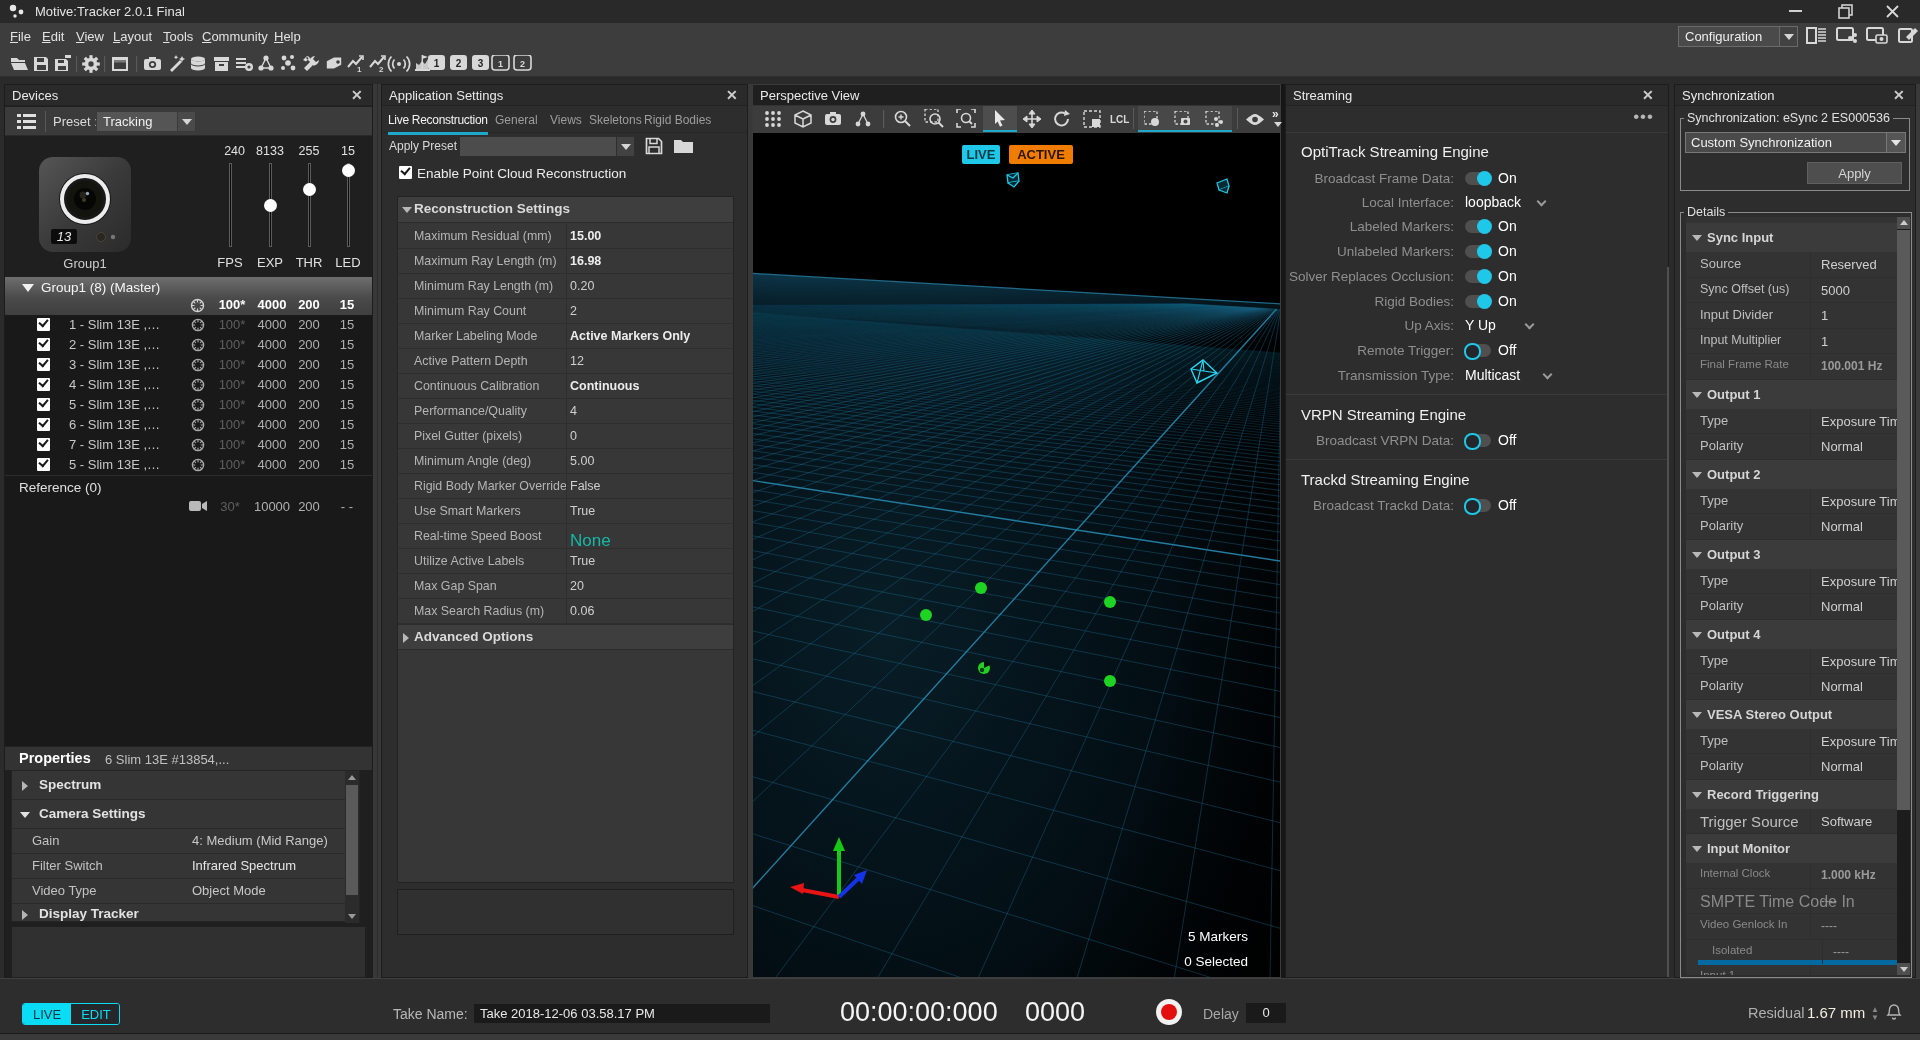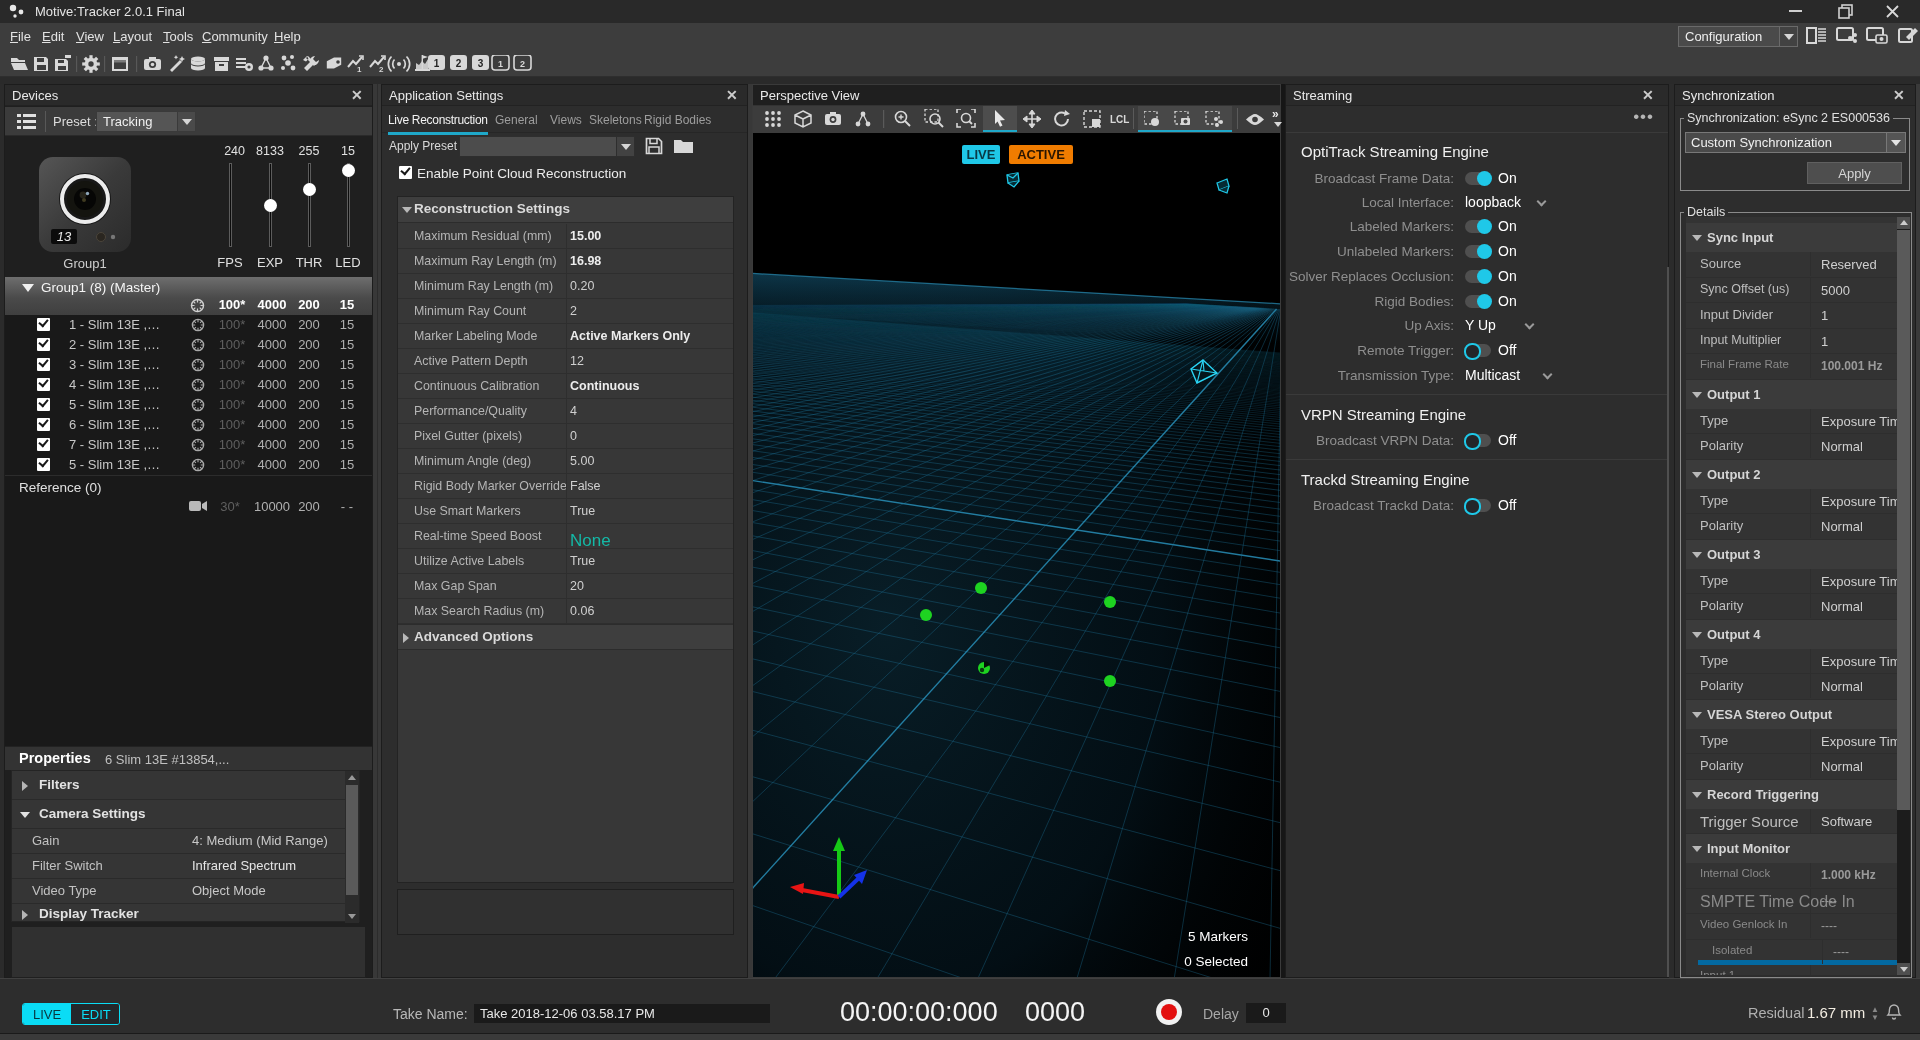--- a/index.html
+++ b/index.html
@@ -402,21 +402,21 @@
  </div>
  <div class="abs" style="left:0;top:446px;width:367px;height:215px;background:#191919"></div>
 
  <div class="abs" style="left:0;top:661px;width:367px;height:24px;background:#333;border-top:1px solid #222">
    <span class="abs" style="left:14px;top:3px;color:#fff;font-weight:bold;font-size:14.5px">Properties</span>
    <span class="abs" style="left:100px;top:5px;color:#c0c0c0;font-size:13px">6 Slim 13E #13854,...</span>
  </div>
  <div class="abs" style="left:6px;top:685px;width:349px;height:152px;background:#353535;border:1px solid #242424">
    <div class="abs" style="left:0;top:0;width:347px;height:29px;border-bottom:1px solid #2a2a2a">
         <span class="trir" style="position:absolute;left:10px;top:10px"></span>
-        <span class="abs" style="left:27px;top:6px;color:#e2e2e2;font-weight:bold;font-size:13.5px">Filters</span>
+        <span class="abs" style="left:27px;top:6px;color:#e2e2e2;font-weight:bold;font-size:13.5px">Spectrum</span>
       </div>
    <div class="abs" style="left:0;top:29px;width:347px;height:29px;border-bottom:1px solid #2a2a2a">
         <span class="tri" style="position:absolute;left:8px;top:12px;border-top-color:#e2e2e2"></span>
         <span class="abs" style="left:27px;top:6px;color:#e2e2e2;font-weight:bold;font-size:13.5px">Camera Settings</span>
       </div>
    <div class="abs" style="left:0;top:58px;width:347px;height:25px;border-bottom:1px solid #2a2a2a">
         <span class="abs" style="left:20px;top:4px;color:#c2c2c2">Gain</span>
         <span class="abs" style="left:180px;top:4px;color:#c8c8c8">4: Medium (Mid Range)</span>
       </div>
    <div class="abs" style="left:0;top:83px;width:347px;height:25px;border-bottom:1px solid #2a2a2a">

